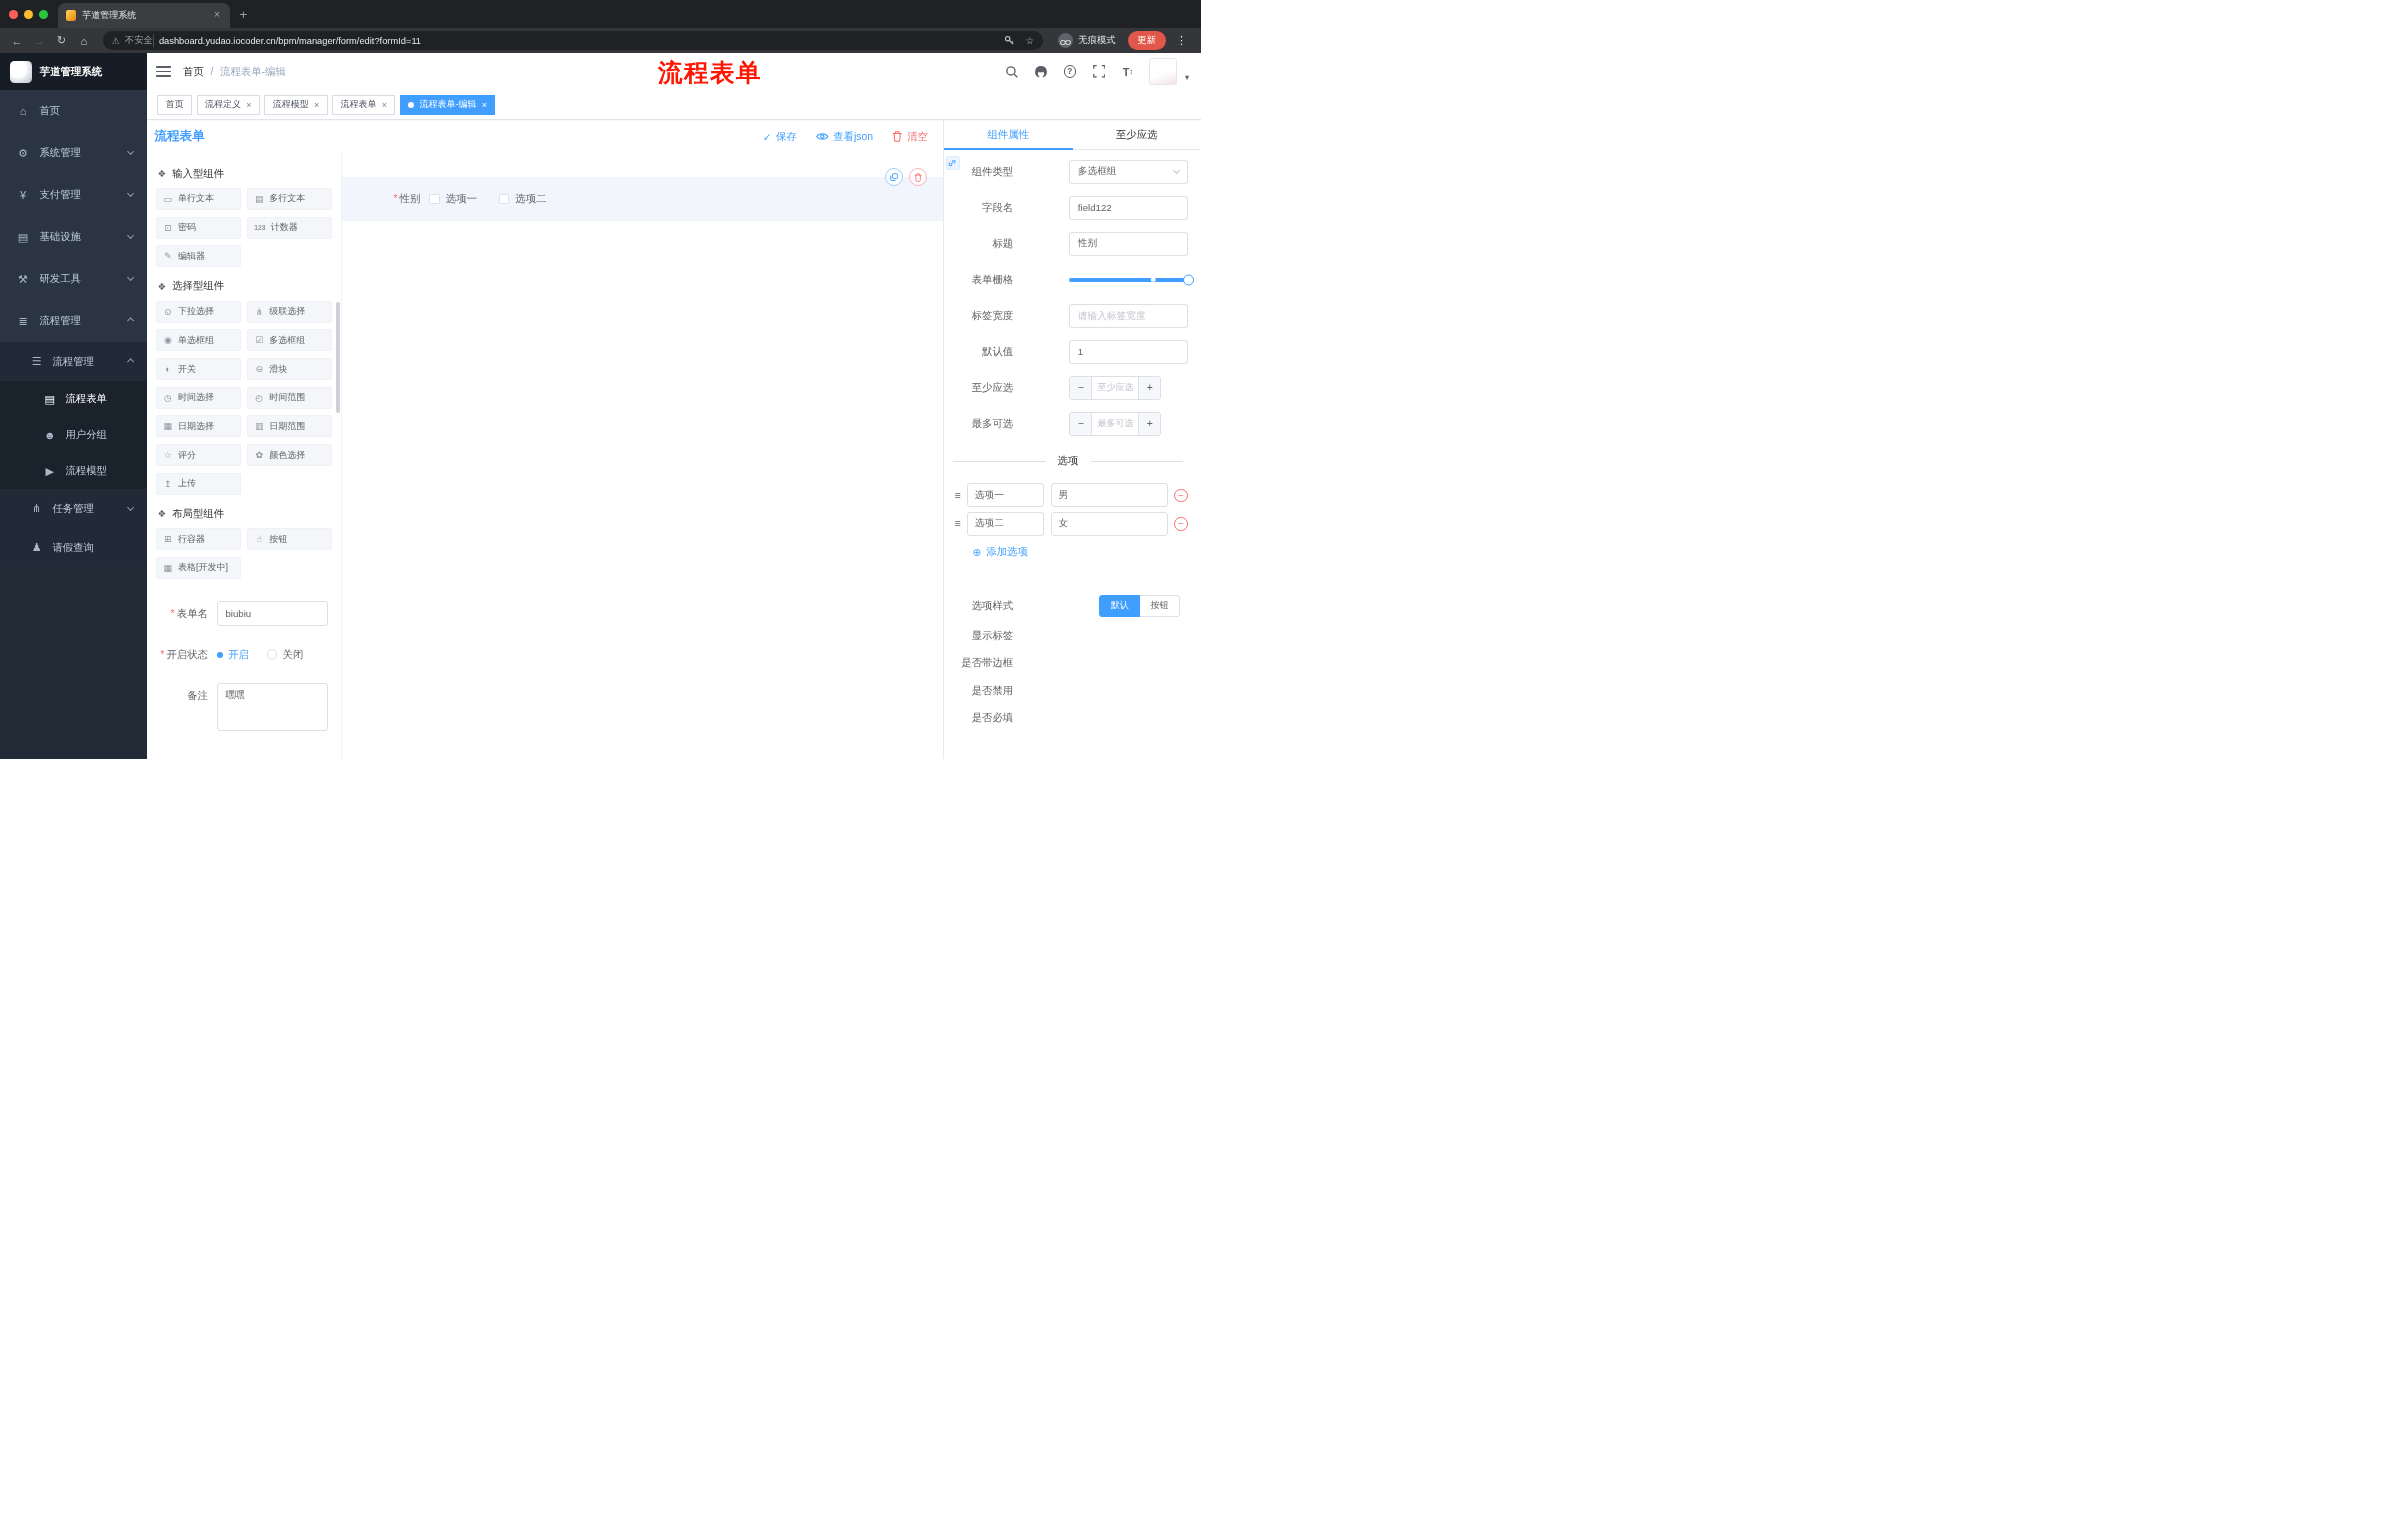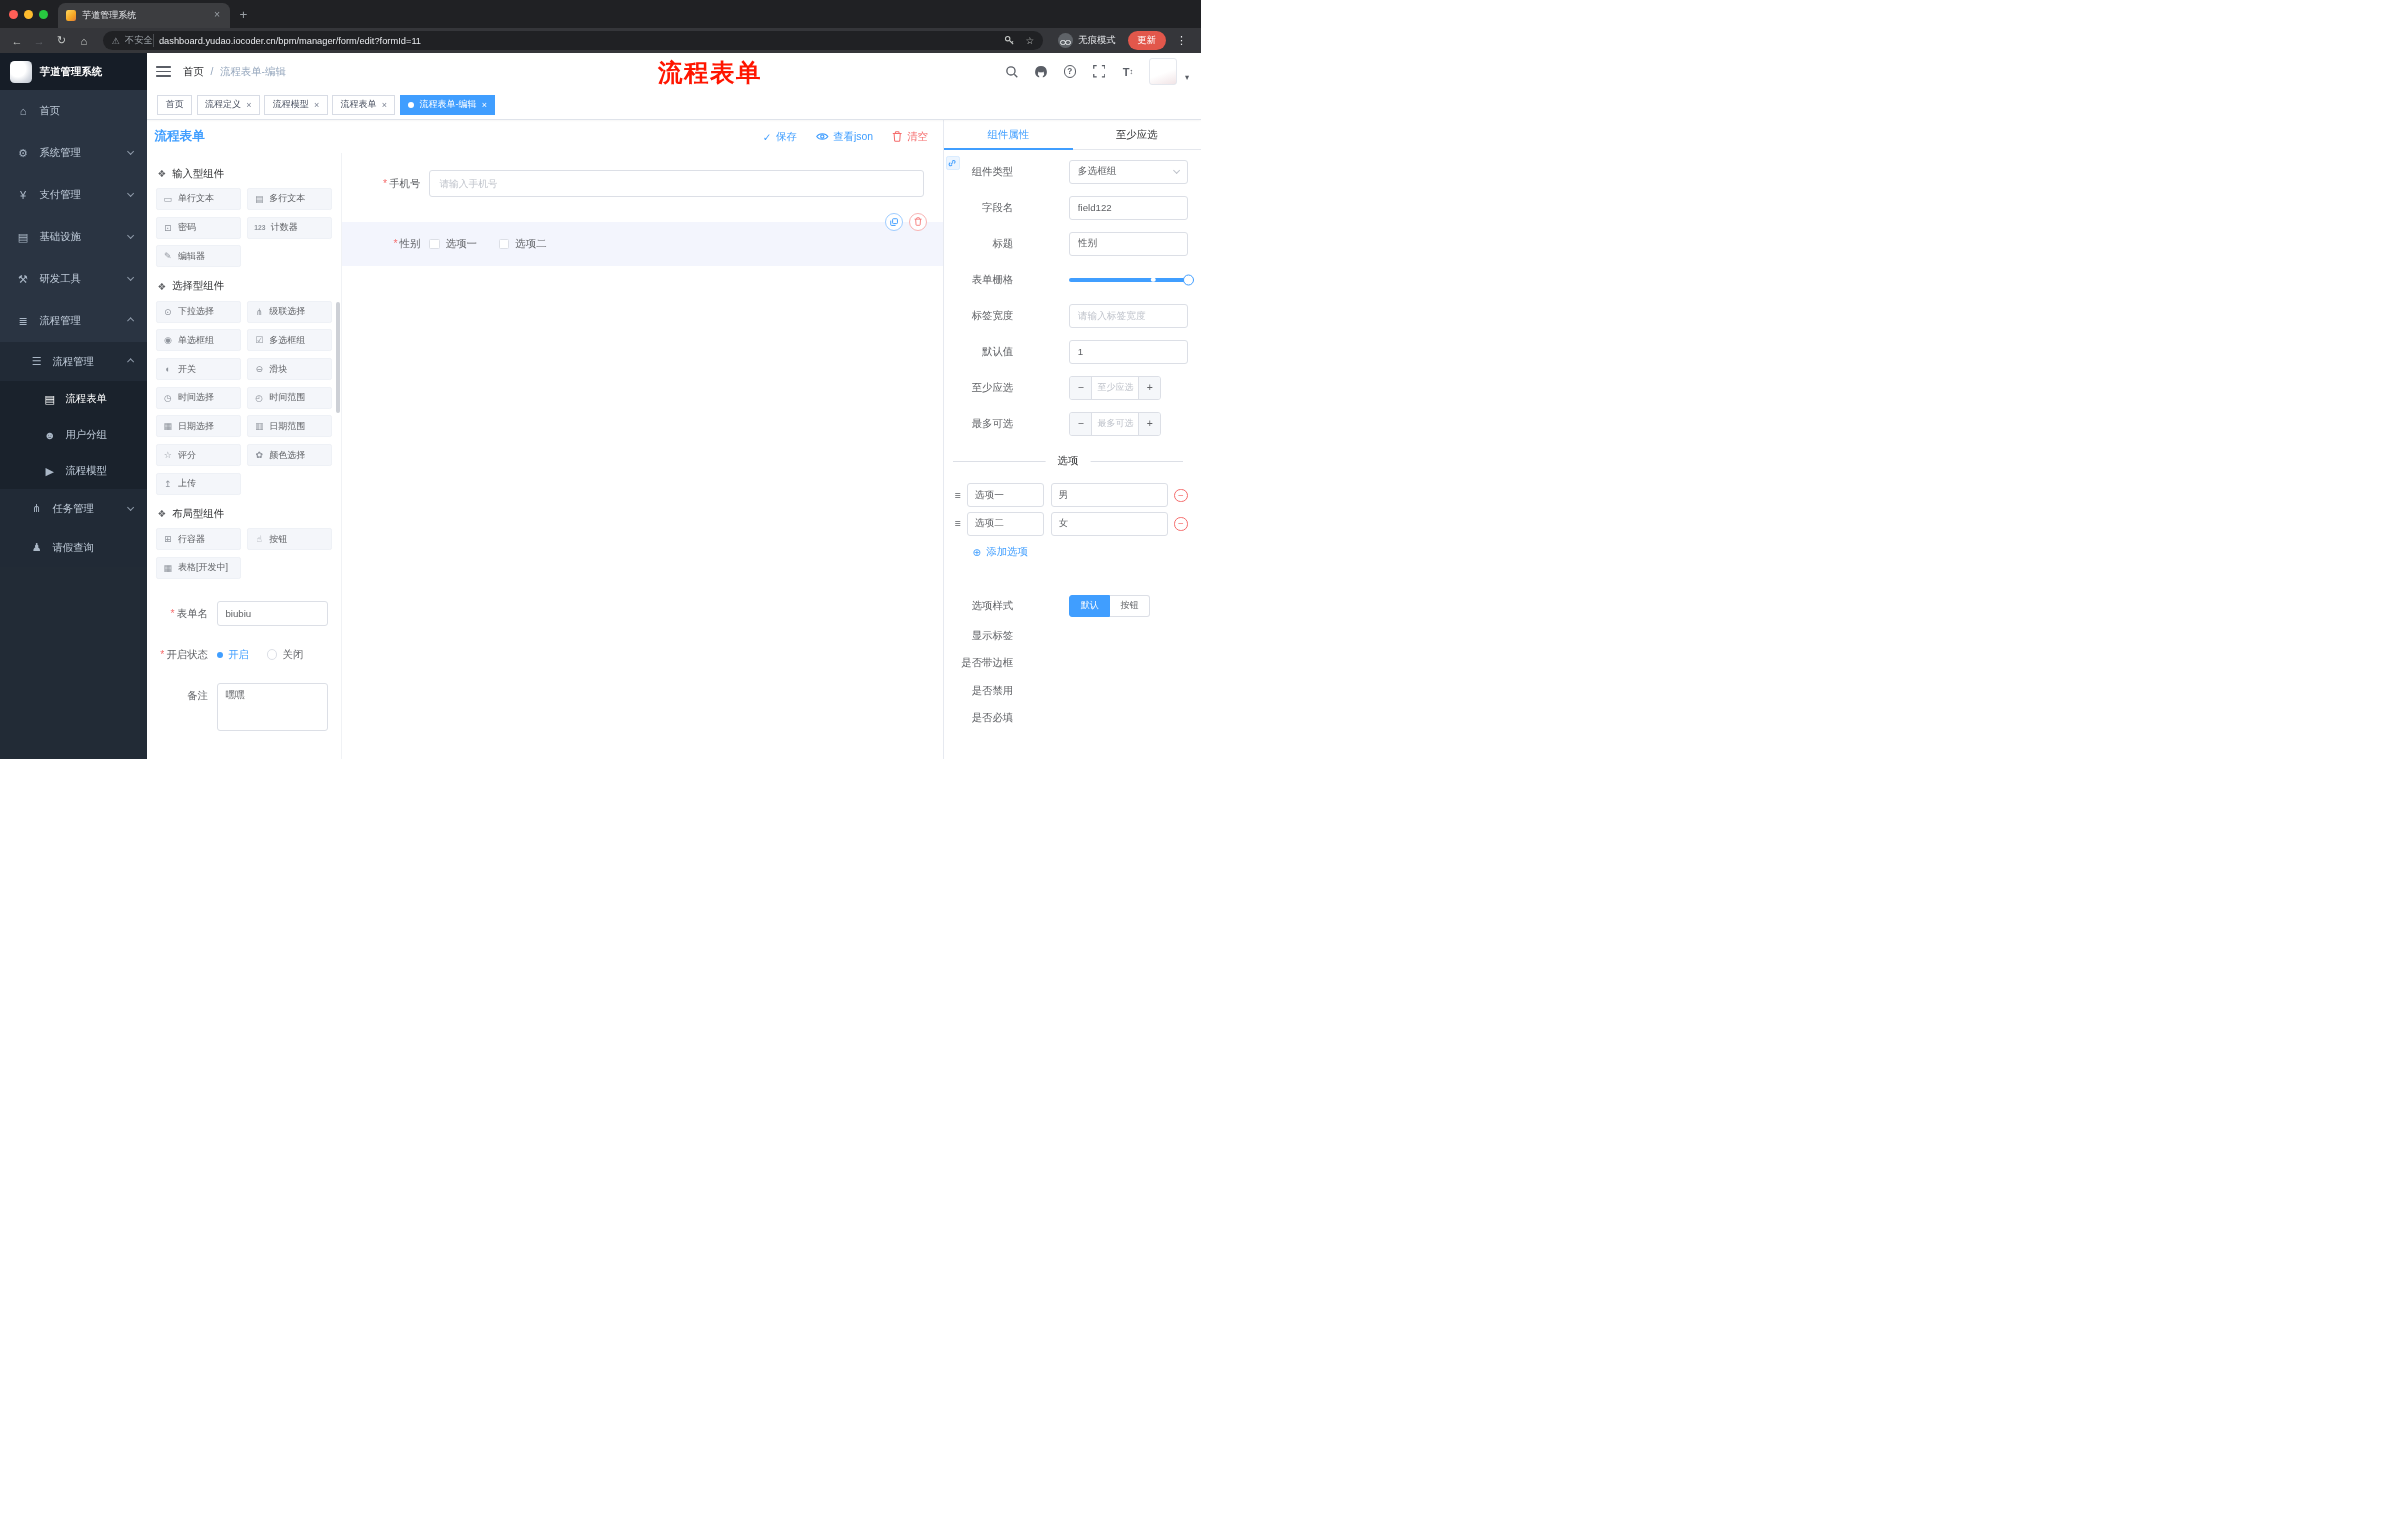--- a/index.html
+++ b/index.html
@@ -150,21 +150,21 @@
   .st-val { flex:1; display:flex; align-items:center; justify-content:center; font-size:9px; color:#c0c4cc; white-space:nowrap; overflow:hidden; }
   .pdivider { position:relative; height:0.7px; background:#dcdfe6; margin:25px 4.5px 22px 1.5px; }
   .pdivider span { position:absolute; left:50%; top:50%; transform:translate(-50%,-50%); background:#fff; padding:0 12px; font-size:10.4px; color:#303133; }
   .opt-row { display:flex; align-items:center; gap:6.7px; margin:0 0 4.5px 3px; }
   .drag-ic { color:#606266; font-size:10.4px; cursor:grab; flex-shrink:0; }
   .opt-in1 { width:77px; height:24px; border:0.7px solid #dcdfe6; border-radius:3px; padding:0 6.7px; font-size:9.7px; color:#606266; font-family:inherit; flex-shrink:0; }
   .opt-in2 { flex:1; min-width:0; height:24px; border:0.7px solid #dcdfe6; border-radius:3px; padding:0 6.7px; font-size:9.7px; color:#606266; font-family:inherit; }
   .opt-del { width:13.4px; height:13.4px; border:0.7px solid #f56c6c; color:#f56c6c; border-radius:50%; display:flex; align-items:center; justify-content:center; font-size:9.7px; line-height:1; cursor:pointer; flex-shrink:0; }
   .add-opt { display:flex; align-items:center; gap:5.2px; color:#409eff; font-size:10.4px; margin:9px 0 0 21px; cursor:pointer; }
   .style-row { margin-top:36px; }
-  .btn-group { display:flex; }
+  .btn-group { display:flex;margin-left:30px; }
   .bg-btn { height:22px; padding:0 10.4px; font-size:9px; border:0.7px solid #dcdfe6; background:#fff; color:#606266; display:flex; align-items:center; cursor:pointer; }
   .bg-btn.first { border-radius:3px 0 0 3px; }
   .bg-btn.last { border-radius:0 3px 3px 0; border-left:none; }
   .bg-btn.active { background:#409eff; border-color:#409eff; color:#fff; }
   .switch { width:30px; height:15px; border-radius:7.4px; background:#dcdfe6; position:relative; cursor:pointer; }
   .switch .knob { position:absolute; top:1.5px; left:1.5px; width:12px; height:12px; border-radius:50%; background:#fff; }
   .switch.on { background:#409eff; }
   .switch.on .knob { left:auto; right:1.5px; }
   .srow { margin-bottom:13.4px; }
 
@@ -503,24 +503,20 @@
                 <div class="mrow top">
                   <span class="mlabel">备注</span>
                   <textarea class="tarea" style="">嘿嘿</textarea>
                 </div>
               </div>
 
               <span class="pal-scrollbar"></span>
             </div>
 
             <div class="canvas">
-              <div class="widget">
-                <span class="w-label"><span class="req">*</span><span>手机号</span></span>
-                <input class="w-input" placeholder="请输入手机号" style="">
-              </div>
 
               <div class="widget selected">
                 <span class="w-label"><span class="req">*</span><span>性别</span></span>
                 <div class="w-checks">
                   <span class="wcheck">
                       <span class="cbox"></span>
                       <span>选项一</span>
                     </span>
                   <span class="wcheck">
                       <span class="cbox"></span>

